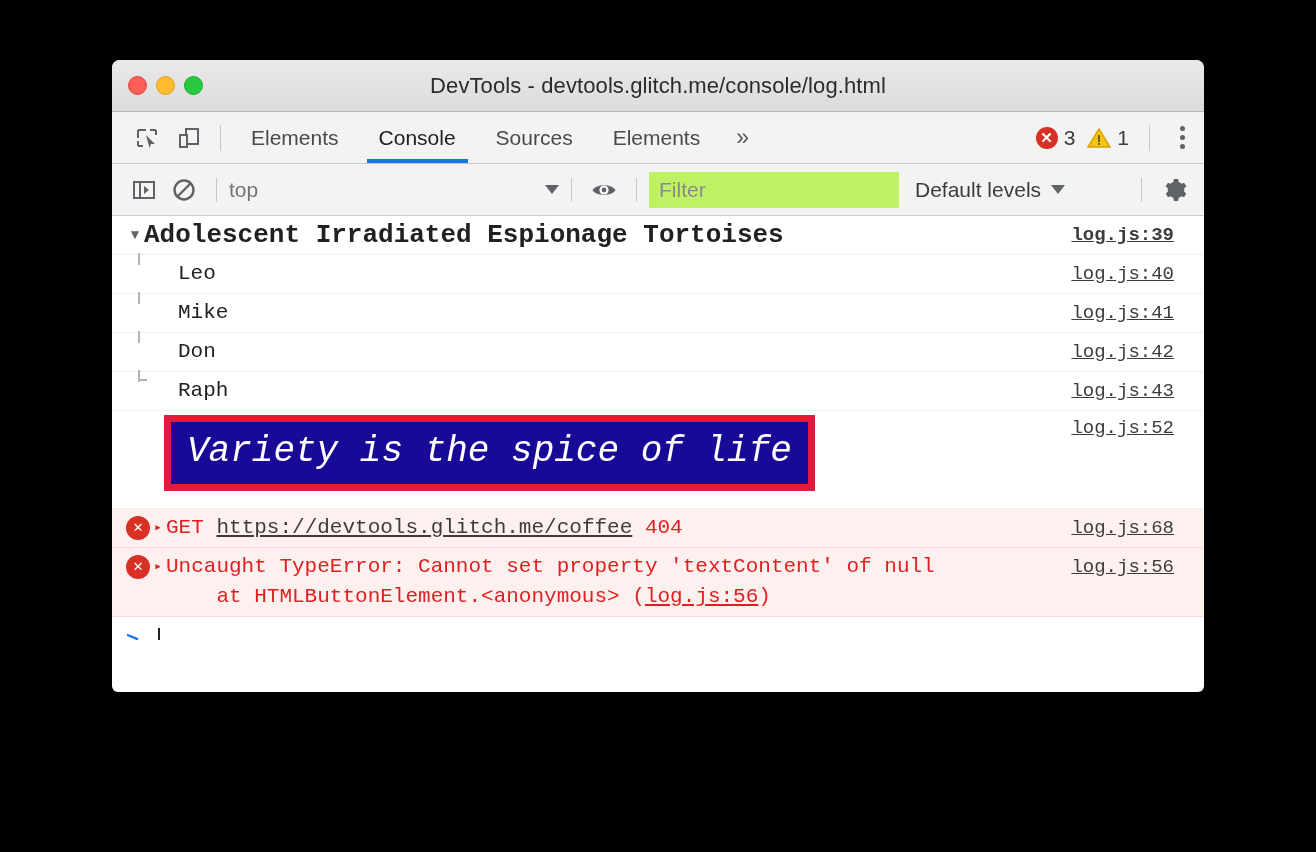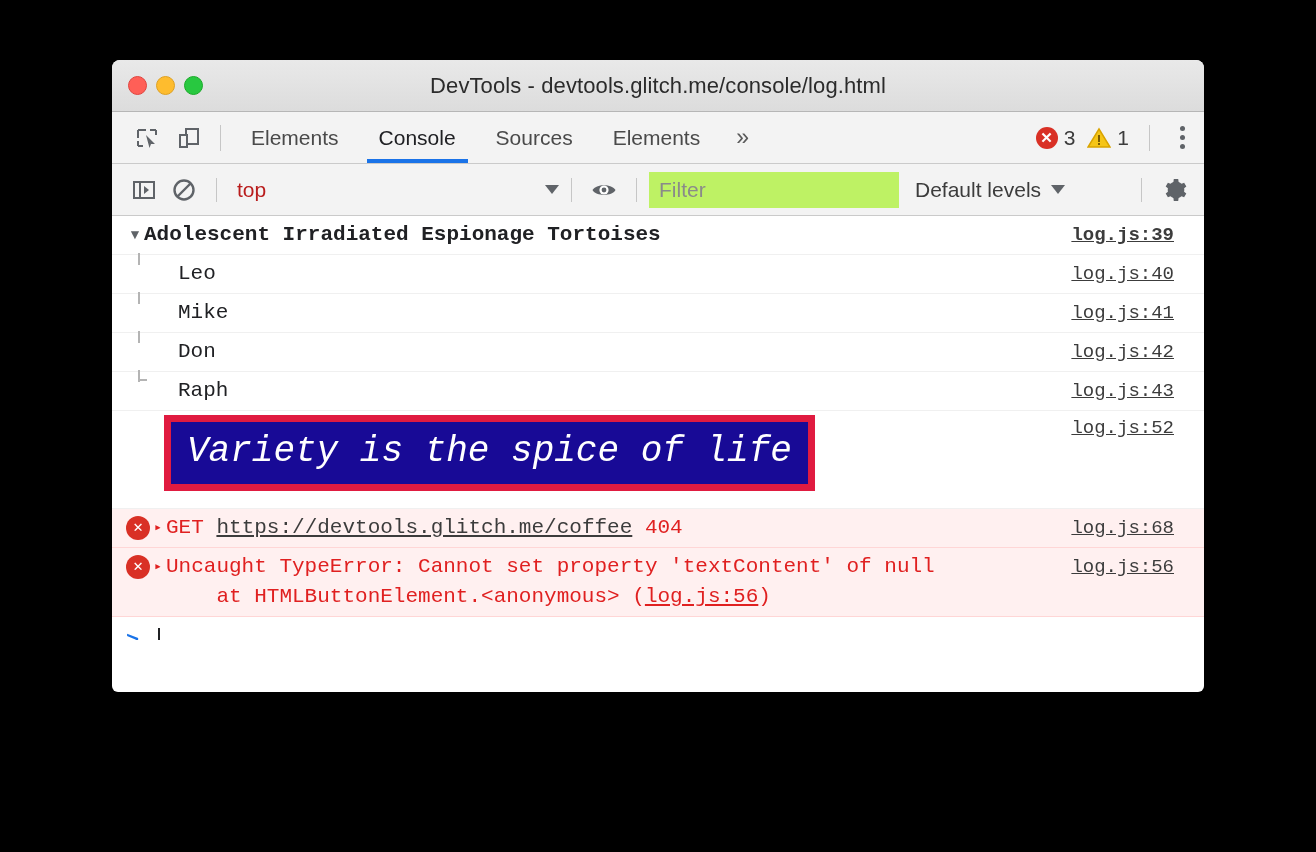--- a/index.html
+++ b/index.html
@@ -116,21 +116,21 @@
   .ct-btn {
     width: 40px; height: 40px;
     display: flex; align-items: center; justify-content: center;
     cursor: pointer;
   }
   .ct-sep { width: 1px; height: 24px; background: #c6c6c6; margin: 0 12px; }
   #context-select {
     display: flex; align-items: center;
     width: 330px; cursor: pointer;
   }
-  #context-label { font-size: 21px; color: #b91c1c; flex: 1; margin-left: 8px; }
+  #context-label { font-size: 21px; color: #737373; flex: 1; }
   .caret {
     width: 0; height: 0;
     border-left: 7px solid transparent;
     border-right: 7px solid transparent;
     border-top: 9px solid #5f6368;
   }
   #filter-input {
     width: 250px; height: 36px;
     background: #bef264;
     border: none;
@@ -199,21 +199,21 @@
     width: 18px;
     color: #5f6368;
     font-size: 14px;
     line-height: 30px;
     cursor: pointer;
     flex: none;
     text-align: center;
   }
   .group-title {
     font-weight: bold;
-    font-size: 21px;
+    font-size: 26px;
     color: #202124;
     line-height: 30px;
     white-space: pre;
   }
   
   .msg.child .msg-left { padding-left: 14px; }
   .child-indent {
     width: 52px;
     flex: none;
     position: relative;

